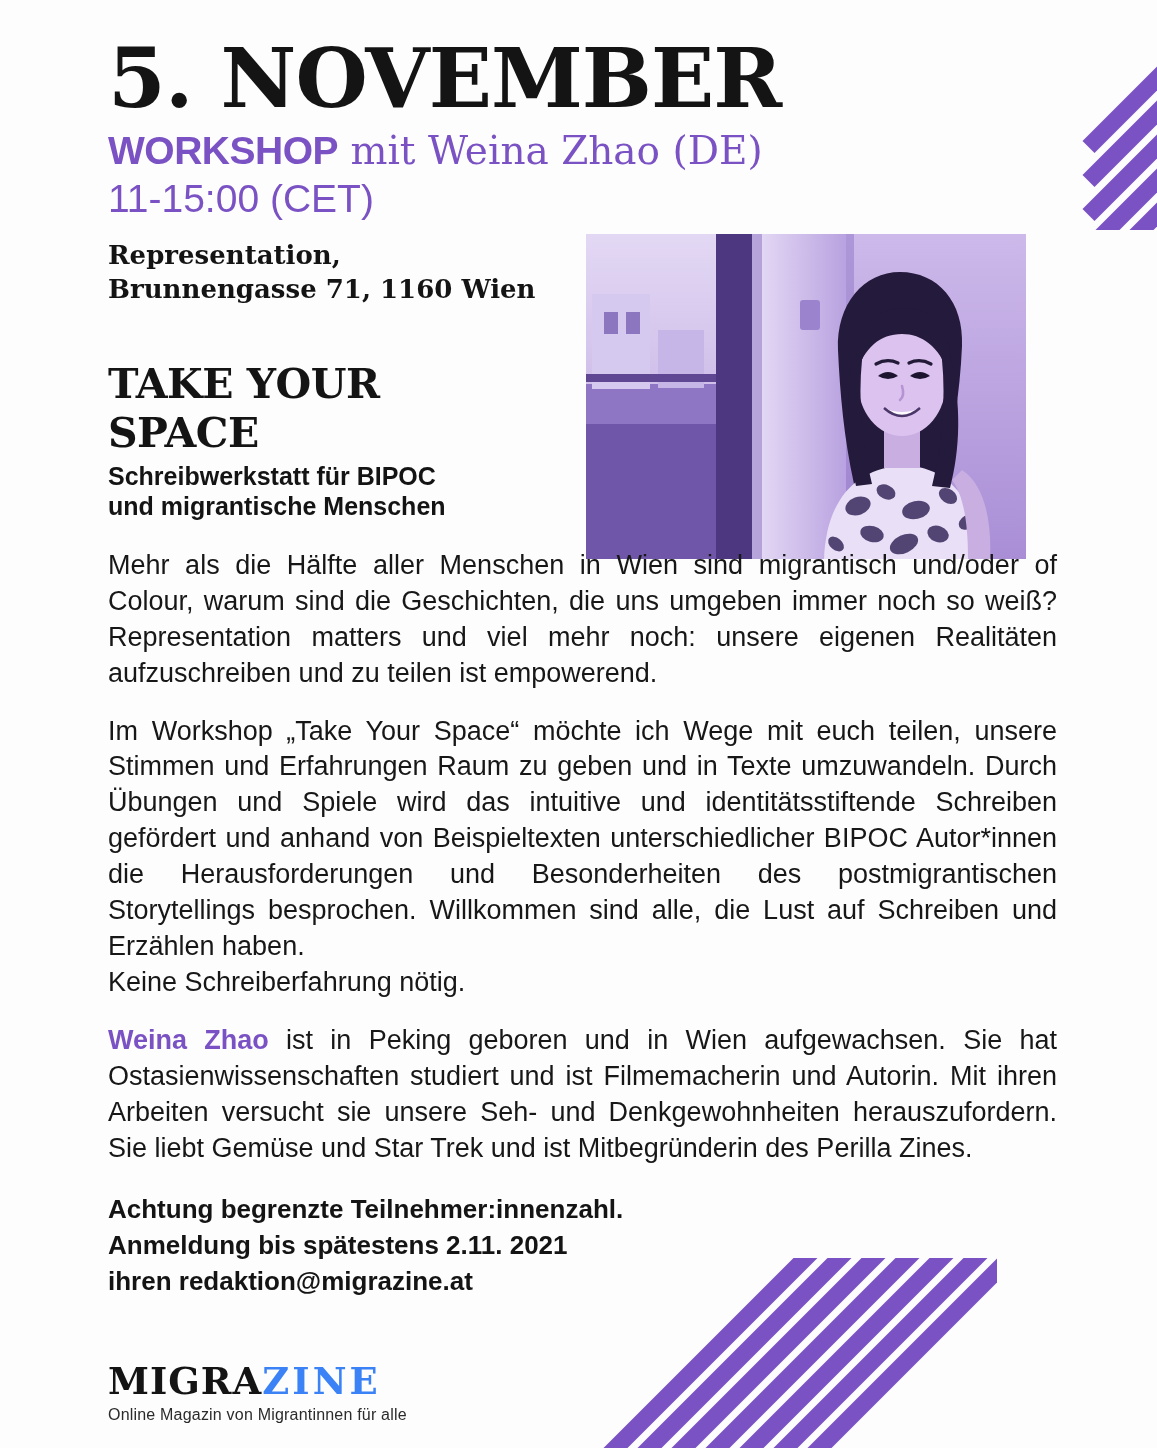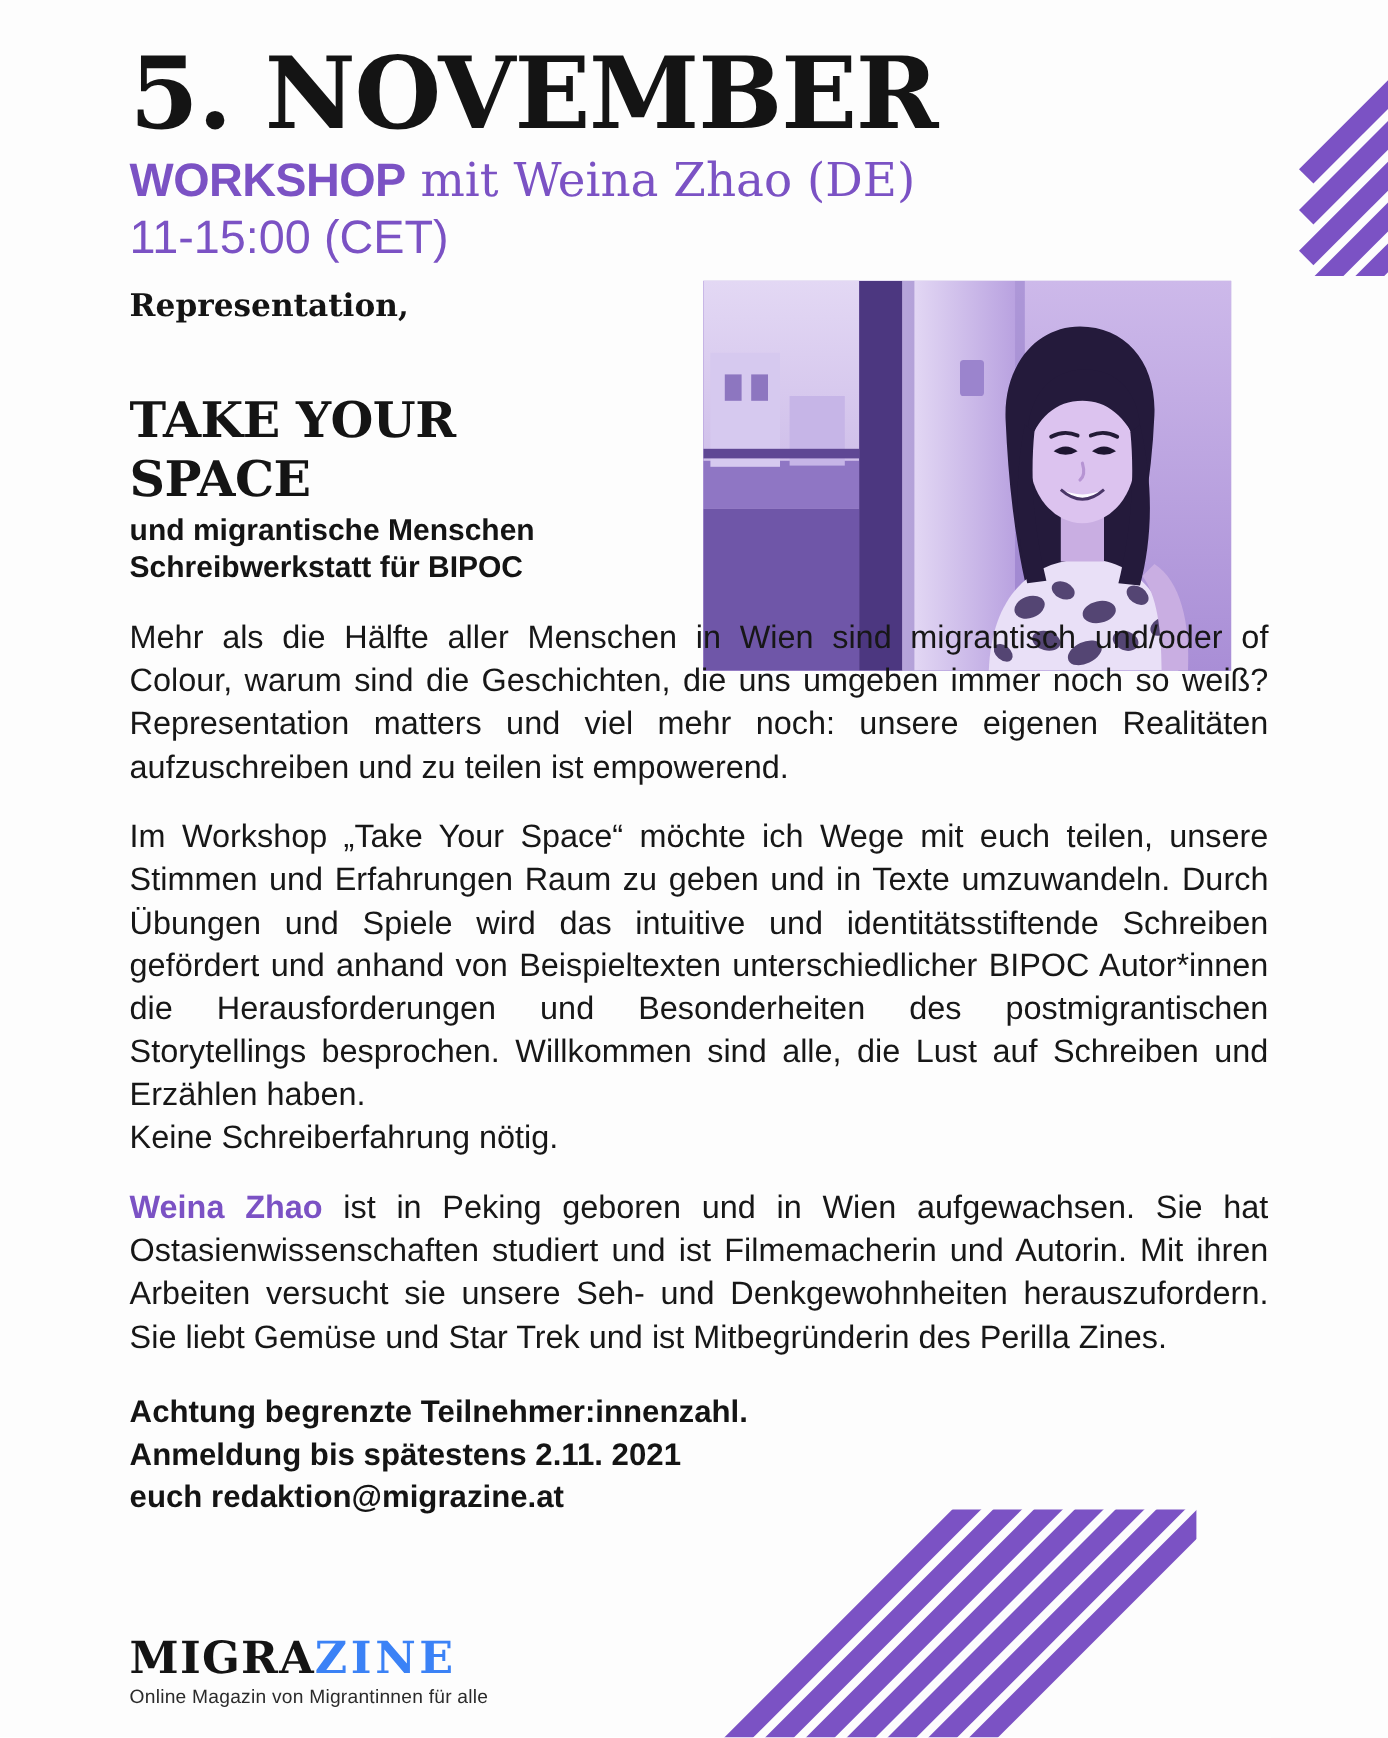--- a/index.html
+++ b/index.html
@@ -284,44 +284,45 @@
     <h1 class="headline">5. NOVEMBER</h1>
 
     <div class="line-workshop">
       <span class="kw">WORKSHOP</span><span class="rest"> mit Weina Zhao (DE)</span>
     </div>
 
     <div class="line-time">11-15:00 (CET)</div>
 
     <div class="venue">
       <div>Representation,</div>
+      <div>Brunnengasse 71, 1160 Wien</div>
     </div>
 
     <div class="title-block">
       <div class="title-main">TAKE YOUR</div>
       <div class="title-main">SPACE</div>
       <div class="title-sub">
+        <div>Schreibwerkstatt für BIPOC</div>
         <div>und migrantische Menschen</div>
-        <div>Schreibwerkstatt für BIPOC</div>
       </div>
     </div>
 
     <div class="body-copy">
       <p>Mehr als die Hälfte aller Menschen in Wien sind migrantisch und/oder of Colour, warum sind die Geschichten, die uns umgeben immer noch so weiß? Representation matters und viel mehr noch: unsere eigenen Realitäten aufzuschreiben und zu teilen ist empowerend.</p>
       <p class="tight">Im Workshop „Take Your Space“ möchte ich Wege mit euch teilen, unsere Stimmen und Erfahrungen Raum zu geben und in Texte umzuwandeln. Durch Übungen und Spiele wird das intuitive und identitätsstiftende Schreiben gefördert und anhand von Beispieltexten unterschiedlicher BIPOC Autor*innen die Herausforderungen und Besonderheiten des  postmigrantischen Storytellings besprochen. Willkommen sind alle, die Lust auf Schreiben und Erzählen haben.</p>
       <p style="text-align:left;">Keine Schreiberfahrung nötig.</p>
       <p>
         <span class="accent-name">Weina Zhao</span><span> ist in Peking geboren und in Wien aufgewachsen. Sie hat Ostasienwissenschaften studiert und ist Filmemacherin und Autorin. Mit ihren Arbeiten versucht sie unsere Seh- und Denkgewohnheiten herauszufordern. Sie liebt Gemüse und Star Trek und ist Mitbegründerin des Perilla Zines.</span>
       </p>
     </div>
 
     <div class="notice">
       <div>Achtung begrenzte Teilnehmer:innenzahl.</div>
       <div>Anmeldung bis spätestens 2.11. 2021</div>
-      <div>euch redaktion@migrazine.at</div>
+      <div>ihren redaktion@migrazine.at</div>
     </div>
 
   </div>
 
   <div class="logo-wrap">
     <div class="logo">
       <span>MIGRA</span><span class="zine">ZINE</span>
     </div>
     <div class="logo-tag">Online Magazin von Migrantinnen für alle</div>
   </div>

